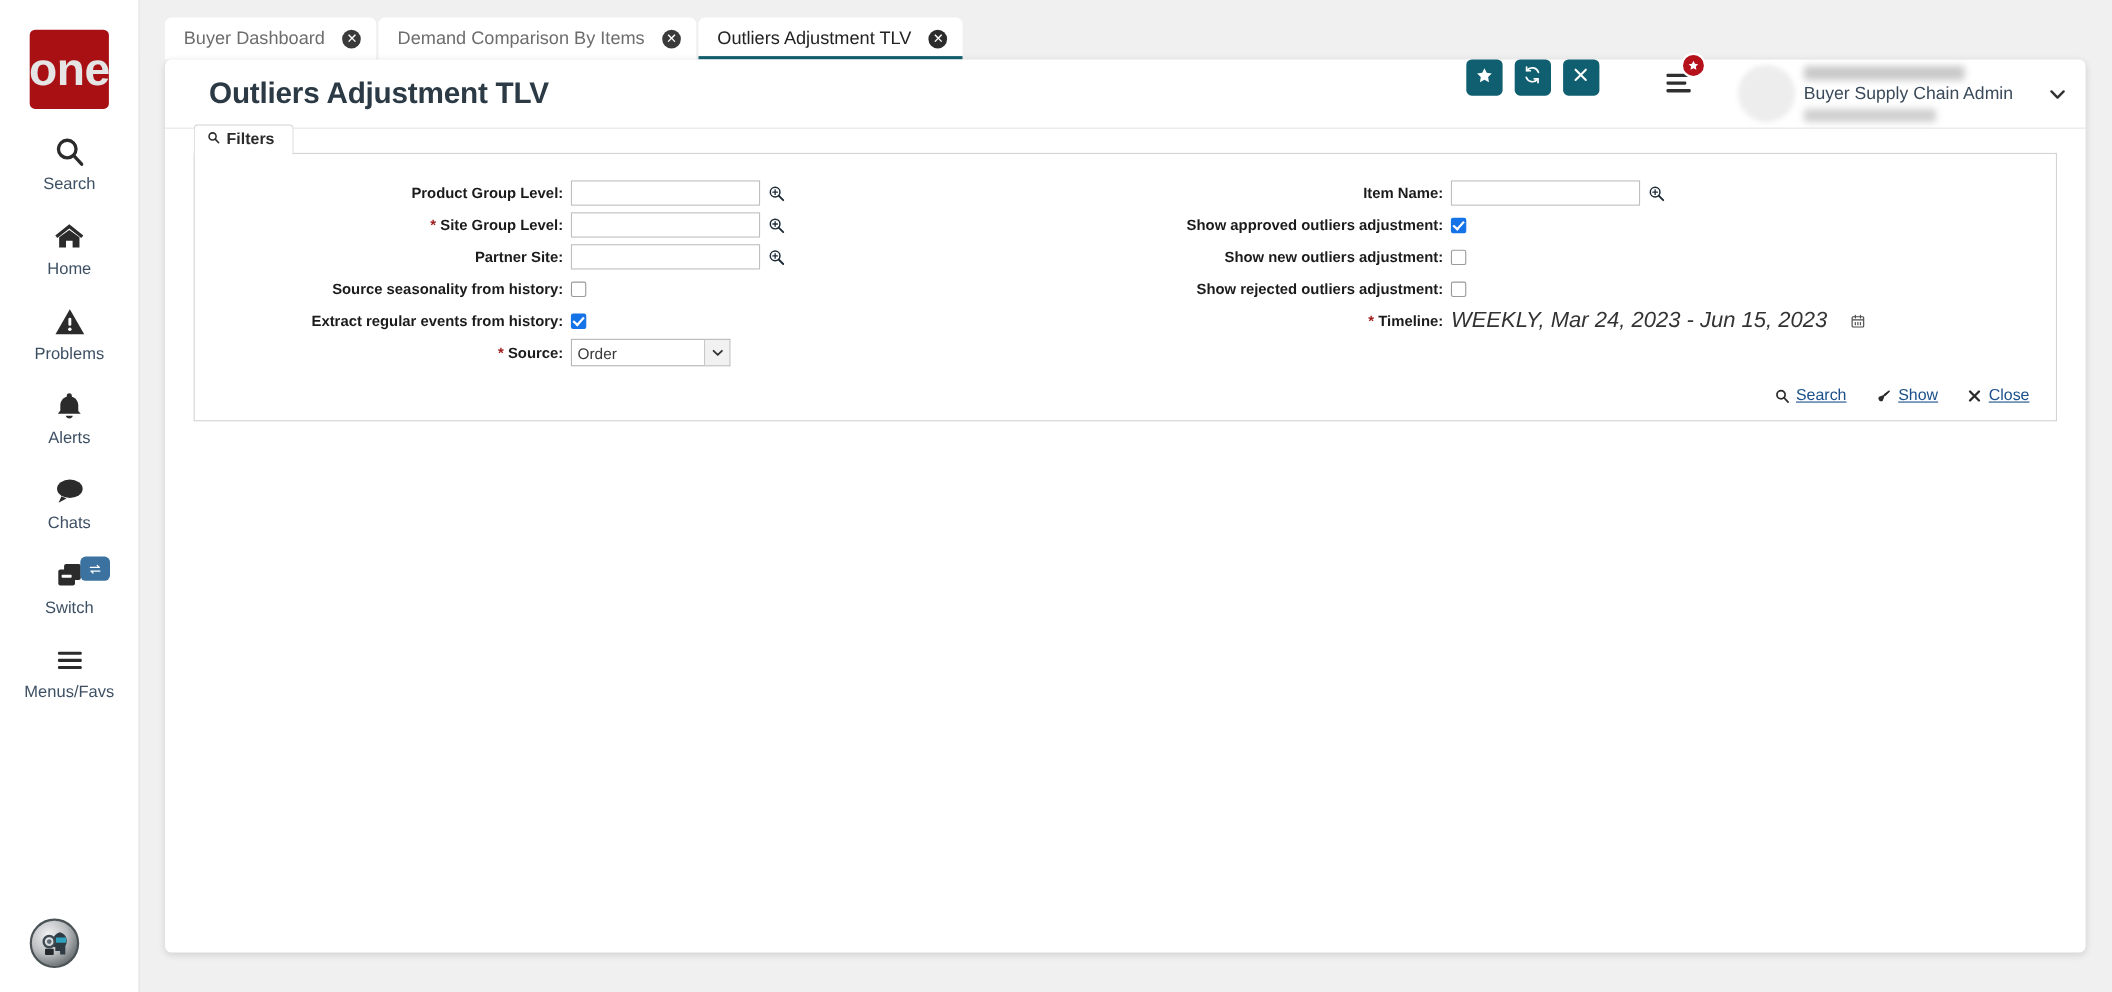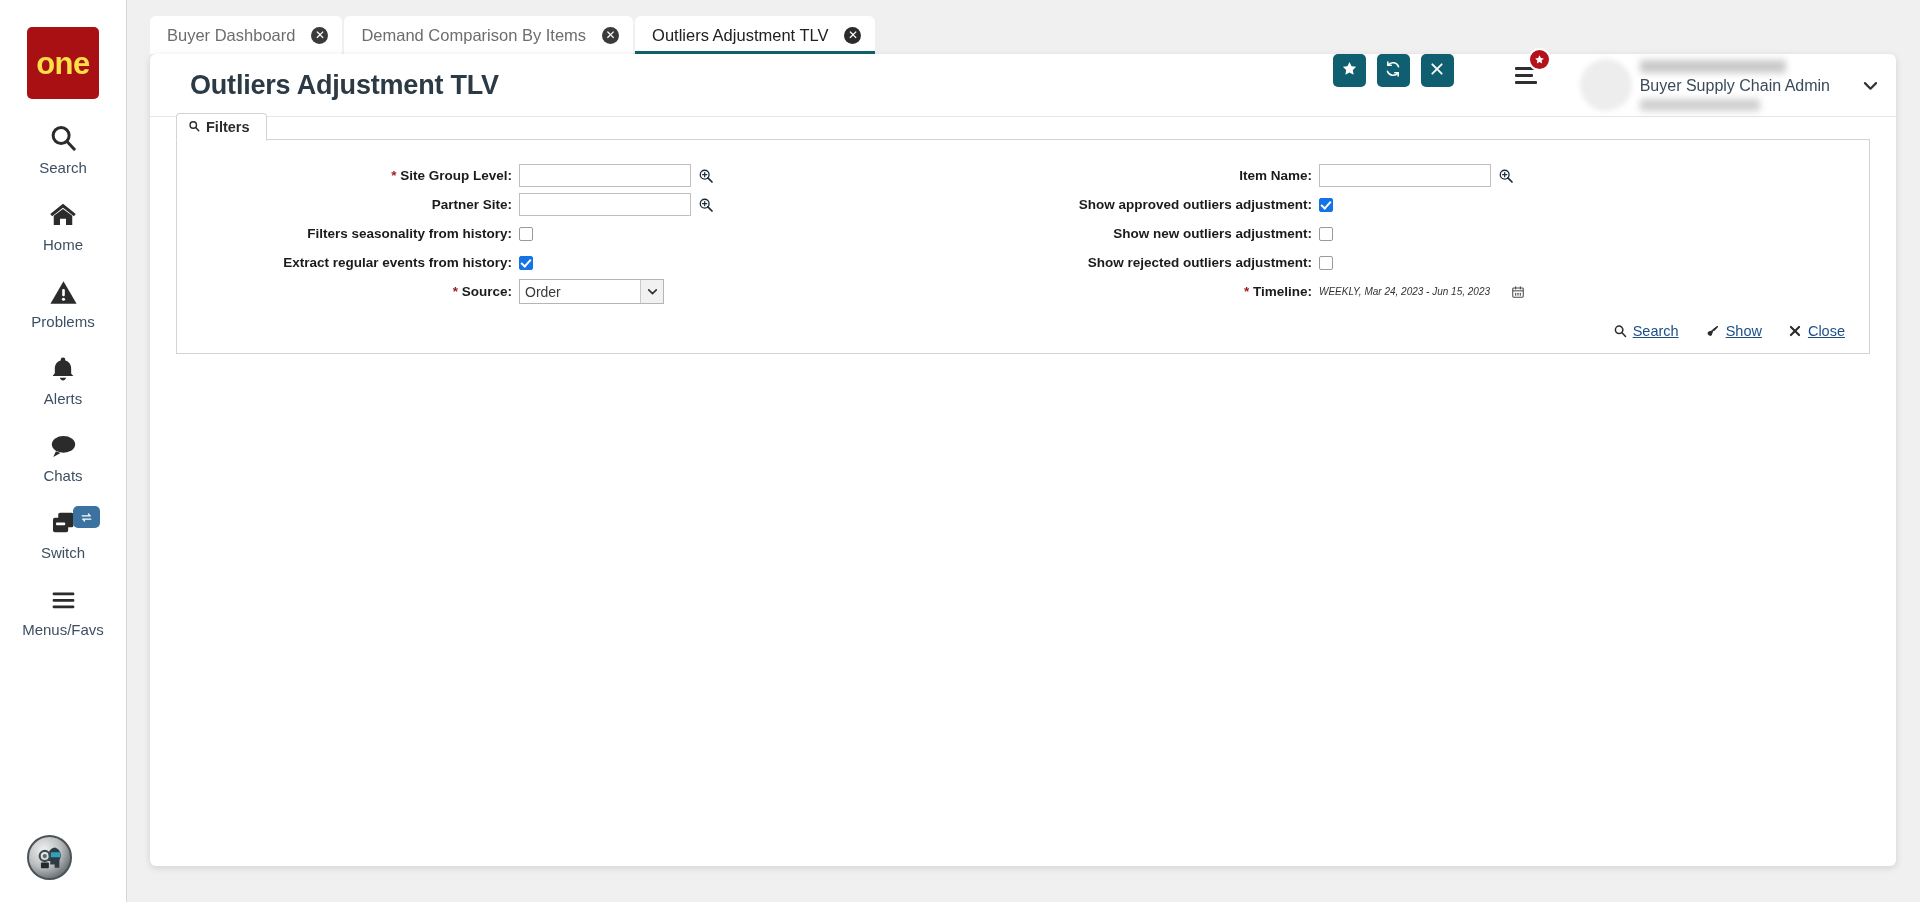--- a/index.html
+++ b/index.html
@@ -22,21 +22,21 @@
     position: relative;
   }
   .logo {
     width: 72px; height: 72px;
     margin: 27px auto 0 auto;
     background: #a81014;
     border-radius: 5px;
     display: flex; align-items: center; justify-content: center;
   }
   .logo span {
-    color: #fde047; font-size: 31px; font-weight: 600;
+    color: #e5e5e5; font-size: 42px; font-weight: 600;
     letter-spacing: -0.5px; line-height: 1;
     font-family: "Liberation Sans", sans-serif;
   }
   .rail-item {
     margin-top: 22px;
     display: flex; flex-direction: column; align-items: center;
     cursor: pointer; position: relative;
   }
   .rail-item .ri-icon {
     height: 34px; display:flex; align-items:center; justify-content:center;
@@ -248,22 +248,22 @@
     display: flex; align-items: center;
     padding-left: 5px; position: relative;
     cursor: pointer;
   }
   .fselect .sel-arrow {
     position: absolute; right: 0; top: 0; bottom: 0; width: 23px;
     background: #f1f1f1; border-left: 1px solid #c9c9c9;
     display:flex; align-items:center; justify-content:center;
   }
   .ftimeline {
-    font-size: 10px; font-style: italic; color: #333;
-    display: flex; align-items: center; gap: 21px;
+    font-size: 20px; font-style: italic; color: #333;
+    display: flex; gap: 21px;
   }
   .cal-ico { color:#4a4a4a; display:flex; align-items:center; cursor:pointer; }
 
   .filters-actions {
     display: flex; justify-content: flex-end; align-items: center;
     gap: 26px;
     padding: 6px 24px 14px 0;
   }
   .faction {
     display: flex; align-items: center; gap: 6px;
@@ -460,20 +460,32 @@
                   <line x1="15.4" y1="15" x2="21.5" y2="21.5" stroke-linecap="round"></line>
               </svg>
             </span>
             <span>Filters</span>
           </div>
 
           <div class="filters-body">
 
             <div class="fcol fcol-a">
 
+              <div class="frow">
+                <div class="flabel">Product Group Level:</div>
+                <input class="ftext" type="text" value="" style="">
+                <span class="lookup-ico">
+                  <svg width="16" height="16" viewBox="0 0 24 24" fill="none" stroke="#1c2a38" stroke-width="2">
+                    <circle cx="10" cy="10" r="6.6"></circle>
+                    <line x1="14.8" y1="14.8" x2="21" y2="21" stroke-width="2.6" stroke-linecap="round"></line>
+                    <line x1="10" y1="6.9" x2="10" y2="13.1" stroke-width="1.8" stroke-linecap="round"></line>
+                    <line x1="6.9" y1="10" x2="13.1" y2="10" stroke-width="1.8" stroke-linecap="round"></line>
+                  </svg>
+                </span>
+              </div>
 
               <div class="frow">
                 <div class="flabel"><span class="req">*</span> <span>Site Group Level:</span></div>
                 <input class="ftext" type="text" value="" style="">
                 <span class="lookup-ico">
                   <svg width="16" height="16" viewBox="0 0 24 24" fill="none" stroke="#1c2a38" stroke-width="2">
                     <circle cx="10" cy="10" r="6.6"></circle>
                     <line x1="14.8" y1="14.8" x2="21" y2="21" stroke-width="2.6" stroke-linecap="round"></line>
                     <line x1="10" y1="6.9" x2="10" y2="13.1" stroke-width="1.8" stroke-linecap="round"></line>
                     <line x1="6.9" y1="10" x2="13.1" y2="10" stroke-width="1.8" stroke-linecap="round"></line>
@@ -488,21 +500,21 @@
                   <svg width="16" height="16" viewBox="0 0 24 24" fill="none" stroke="#1c2a38" stroke-width="2">
                     <circle cx="10" cy="10" r="6.6"></circle>
                     <line x1="14.8" y1="14.8" x2="21" y2="21" stroke-width="2.6" stroke-linecap="round"></line>
                     <line x1="10" y1="6.9" x2="10" y2="13.1" stroke-width="1.8" stroke-linecap="round"></line>
                     <line x1="6.9" y1="10" x2="13.1" y2="10" stroke-width="1.8" stroke-linecap="round"></line>
                   </svg>
                 </span>
               </div>
 
               <div class="frow">
-                <div class="flabel">Filters seasonality from history:</div>
+                <div class="flabel">Source seasonality from history:</div>
                 <span class="fcheck"></span>
               </div>
 
               <div class="frow">
                 <div class="flabel">Extract regular events from history:</div>
                 <span class="fcheck checked"></span>
               </div>
 
               <div class="frow">
                 <div class="flabel"><span class="req">*</span> <span>Source:</span></div>

